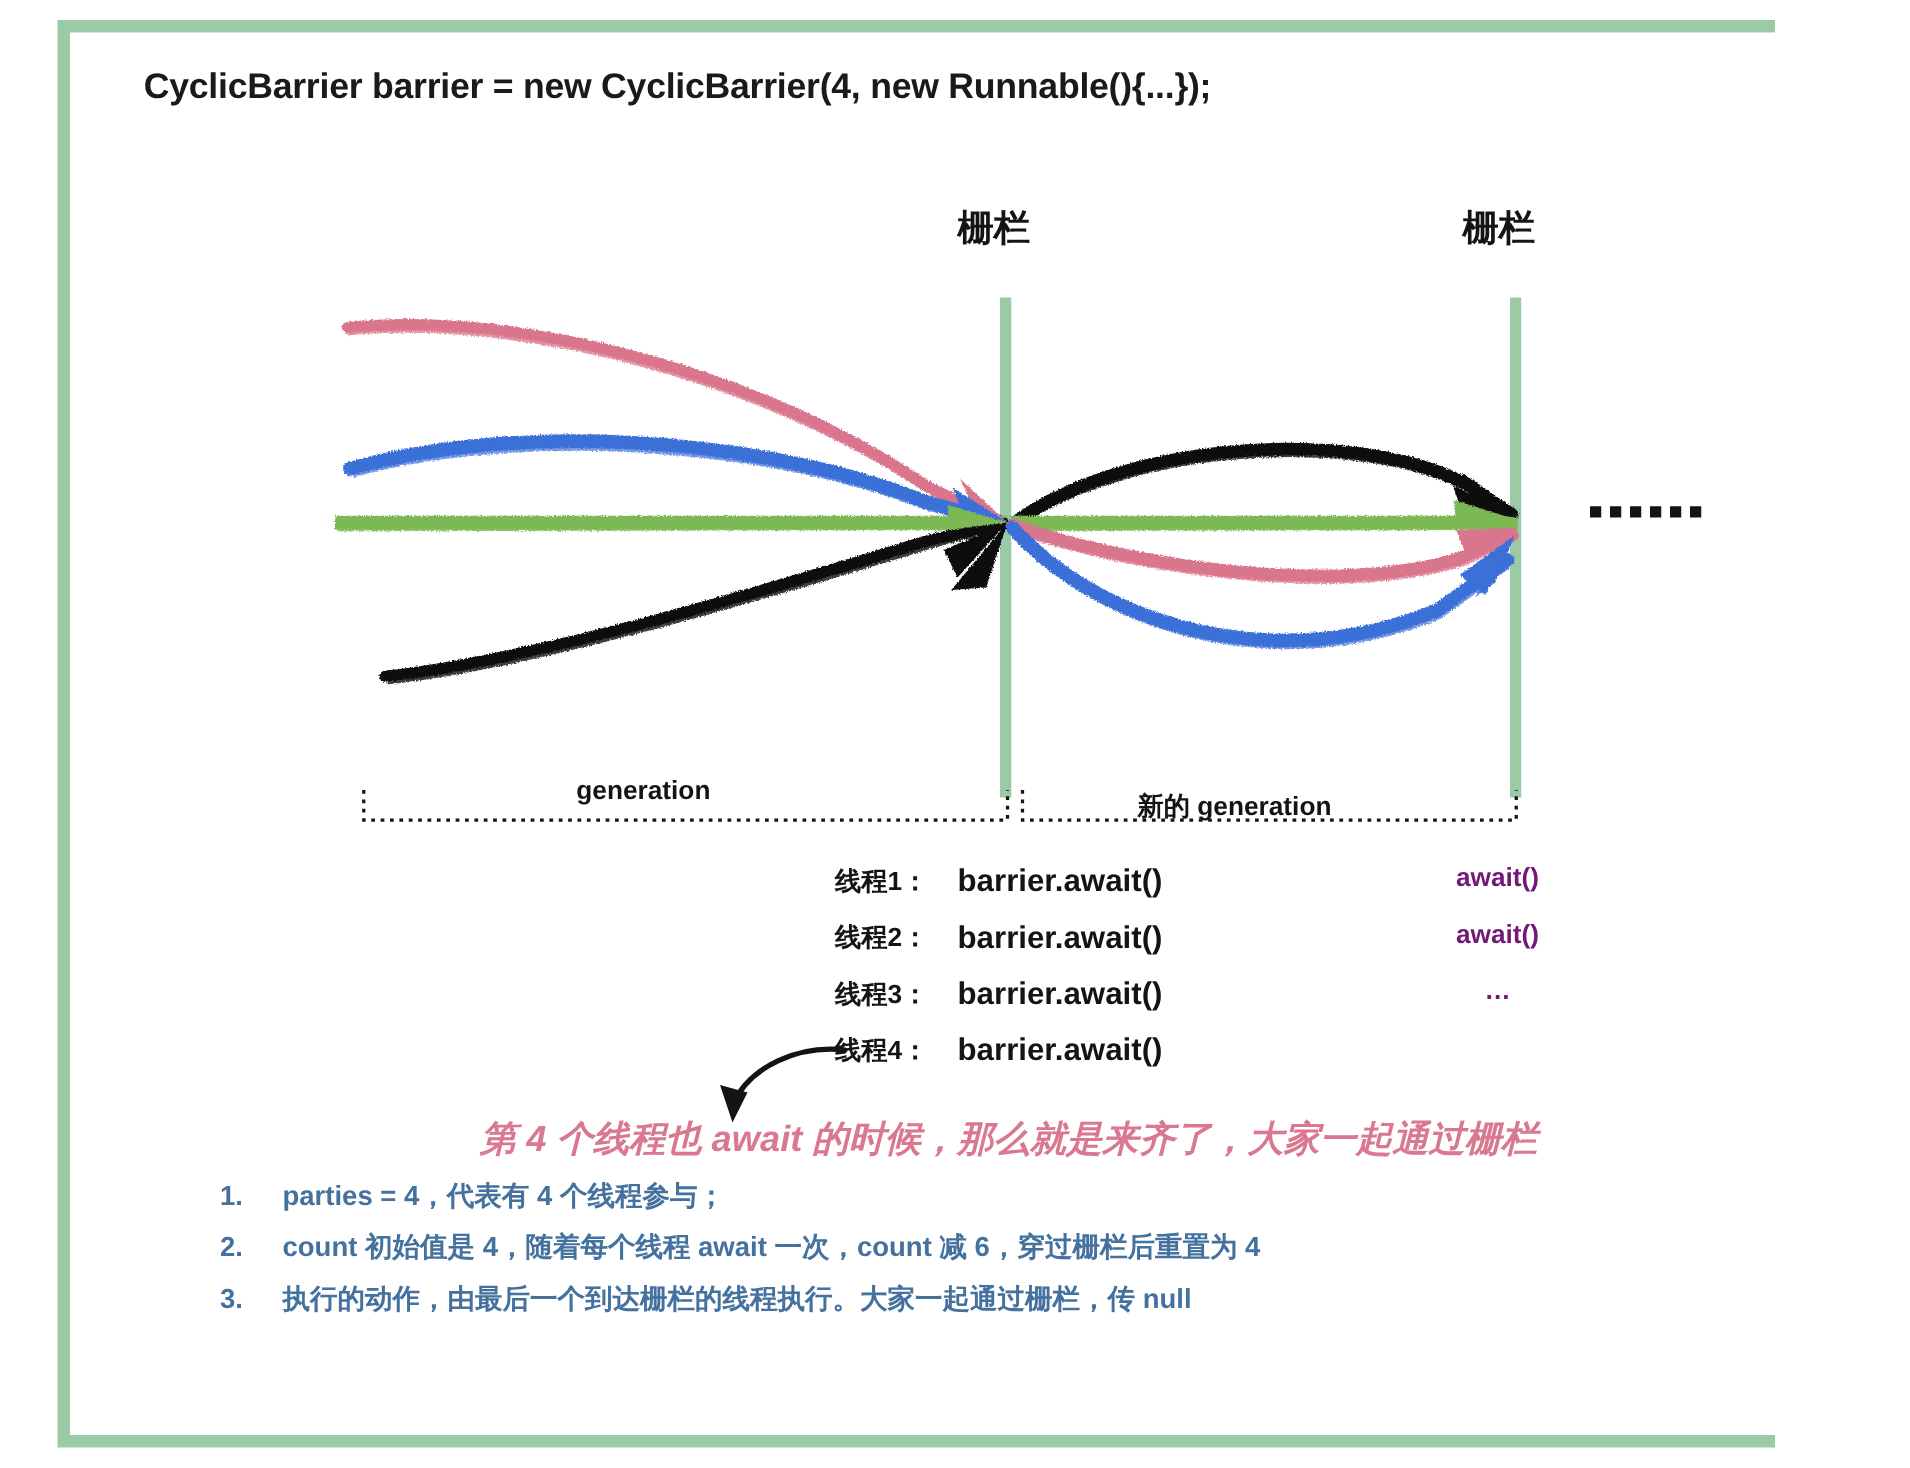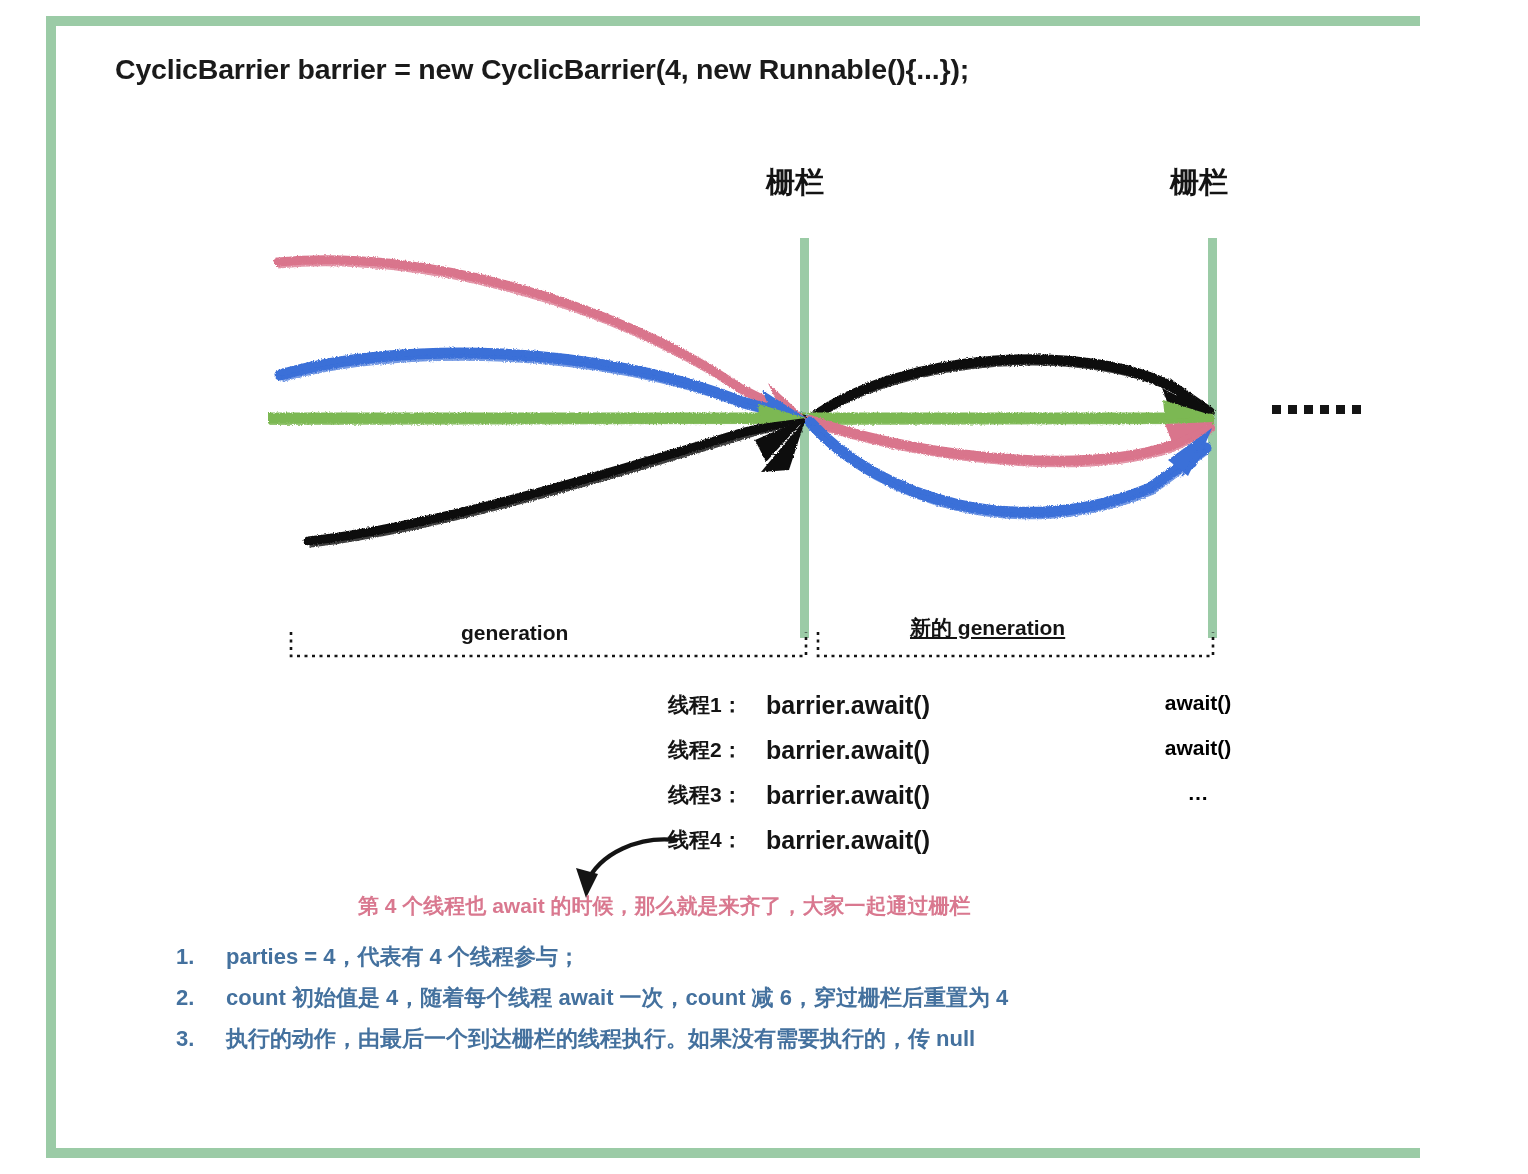--- a/index.html
+++ b/index.html
@@ -68,21 +68,21 @@
 
   
   .gen-label {
     position: absolute;
     font-size: 21px;
     font-weight: bold;
     color: #141414;
     white-space: nowrap;
   }
   #gen-label-1 { left: 461px; top: 621px; }
-  #gen-label-2 { left: 910px; top: 614px; text-decoration: underline; }
+  #gen-label-2 { left: 910px; top: 631px; }
 
   
   #threads {
     position: absolute;
     left: 668px; top: 691px;
     width: 620px;
   }
   .thread-row {
     position: relative;
     height: 45px;
@@ -102,31 +102,32 @@
     font-weight: bold;
     color: #141414;
   }
   .thread-second {
     position: absolute;
     left: 470px; top: 0;
     width: 120px;
     text-align: center;
     font-size: 21px;
     font-weight: bold;
-    color: #000000;
+    color: #701a75;
   }
 
   
   #pink-note {
     position: absolute;
-    left: 358px; top: 892px;
-    font-size: 21px;
+    left: 384px; top: 892px;
+    font-size: 29px;
     font-weight: bold;
     color: #d9788f;
     white-space: nowrap;
+    font-style: italic;
   }
 
   
   #notes {
     position: absolute;
     left: 176px; top: 938px;
     width: 1150px;
     color: #44719e;
     font-size: 22px;
     font-weight: bold;
@@ -292,16 +293,16 @@
     <div class="note-item">
       <span class="note-num">1.</span>
       <span class="note-line">parties = 4，代表有 4 个线程参与；</span>
     </div>
     <div class="note-item">
       <span class="note-num">2.</span>
       <span class="note-line">count 初始值是 4，随着每个线程 await 一次，count 减 6，穿过栅栏后重置为 4</span>
     </div>
     <div class="note-item">
       <span class="note-num">3.</span>
-      <span class="note-line">执行的动作，由最后一个到达栅栏的线程执行。如果没有需要执行的，传 null</span>
+      <span class="note-line">执行的动作，由最后一个到达栅栏的线程执行。大家一起通过栅栏，传 null</span>
     </div>
   </div>
 </div>
 
 </body></html>

